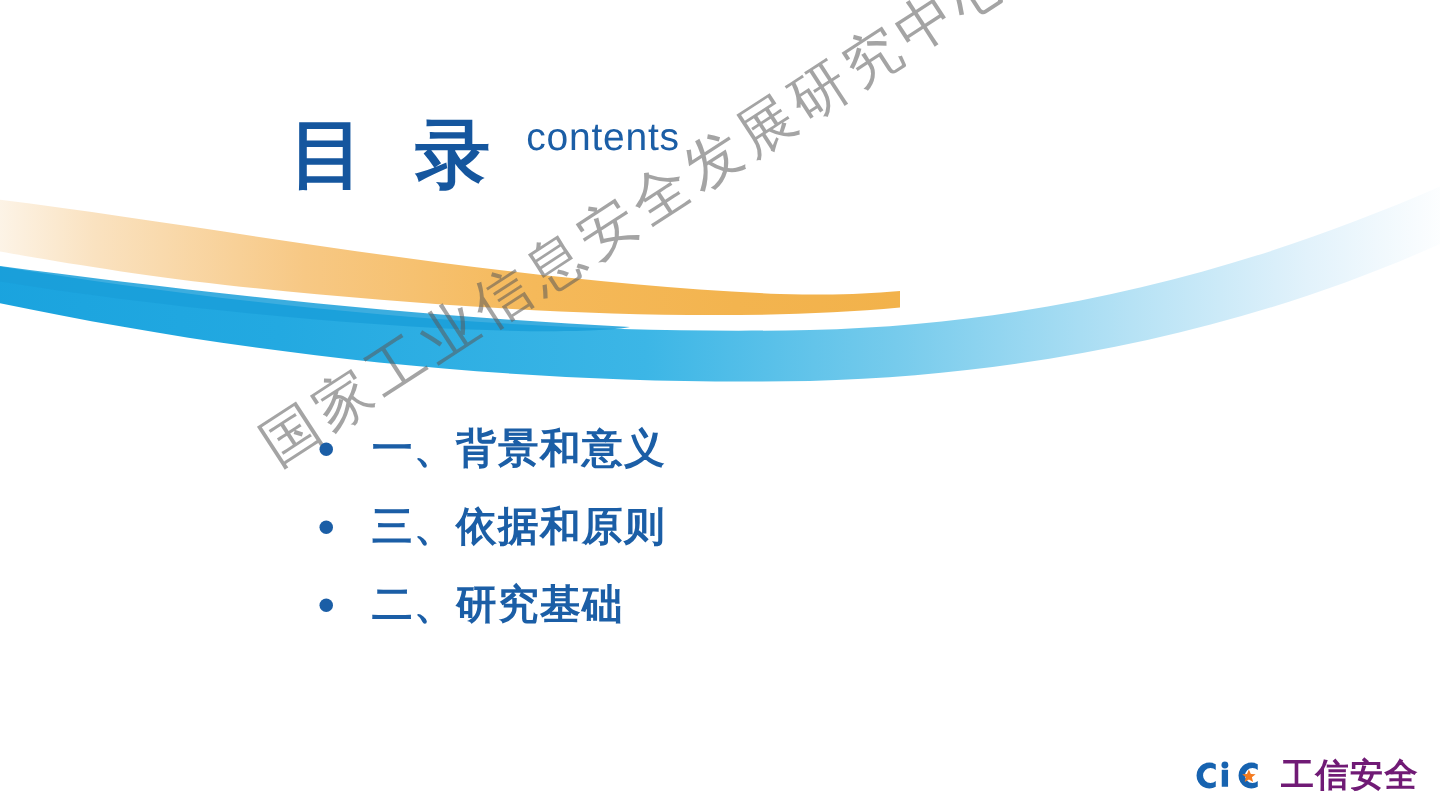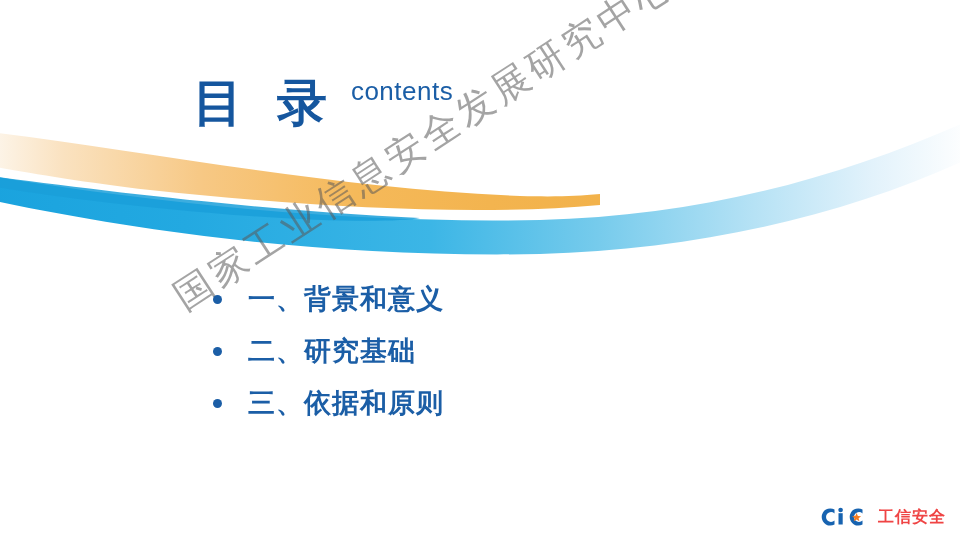--- a/index.html
+++ b/index.html
@@ -112,23 +112,23 @@
     align-items: center;
     height: 30px;
   }
   .logo-mark {
     position: relative;
     display: flex;
     align-items: center;
     margin-right: 4px;
   }
   .logo-text {
-    font-size: 16px;
+    font-size: 22px;
     font-weight: bold;
-    color: #ef4444;
+    color: #701a75;
     letter-spacing: 1px;
     white-space: nowrap;
   }
 </style>
 </head>
 <body>
 
 <div class="slide">
 
   <svg class="wave-layer" viewBox="0 0 960 540" preserveAspectRatio="none" xmlns="http://www.w3.org/2000/svg">
@@ -193,25 +193,25 @@
     <span class="title-sub">contents</span>
   </div>
 
   <ul class="toc">
     <li class="toc-item">
       <span class="toc-bullet"></span>
       <span class="toc-label">一、背景和意义</span>
     </li>
     <li class="toc-item">
       <span class="toc-bullet"></span>
-      <span class="toc-label">二、研究基础</span>
+      <span class="toc-label">三、依据和原则</span>
     </li>
     <li class="toc-item">
       <span class="toc-bullet"></span>
-      <span class="toc-label">三、依据和原则</span>
+      <span class="toc-label">二、研究基础</span>
     </li>
   </ul>
 
   <div class="logo">
     <span class="logo-mark">
       <svg width="56" height="24" viewBox="0 0 56 24" xmlns="http://www.w3.org/2000/svg">
 
         <path d="M16.5,4.5 A8.6,8.6 0 1 0 16.5,19.5 L16.5,15.6 A5,5 0 1 1 16.5,8.4 Z" fill="#1763B0"></path>
 
         <rect x="20.5" y="8.2" width="4.2" height="11.3" fill="#1763B0"></rect>

